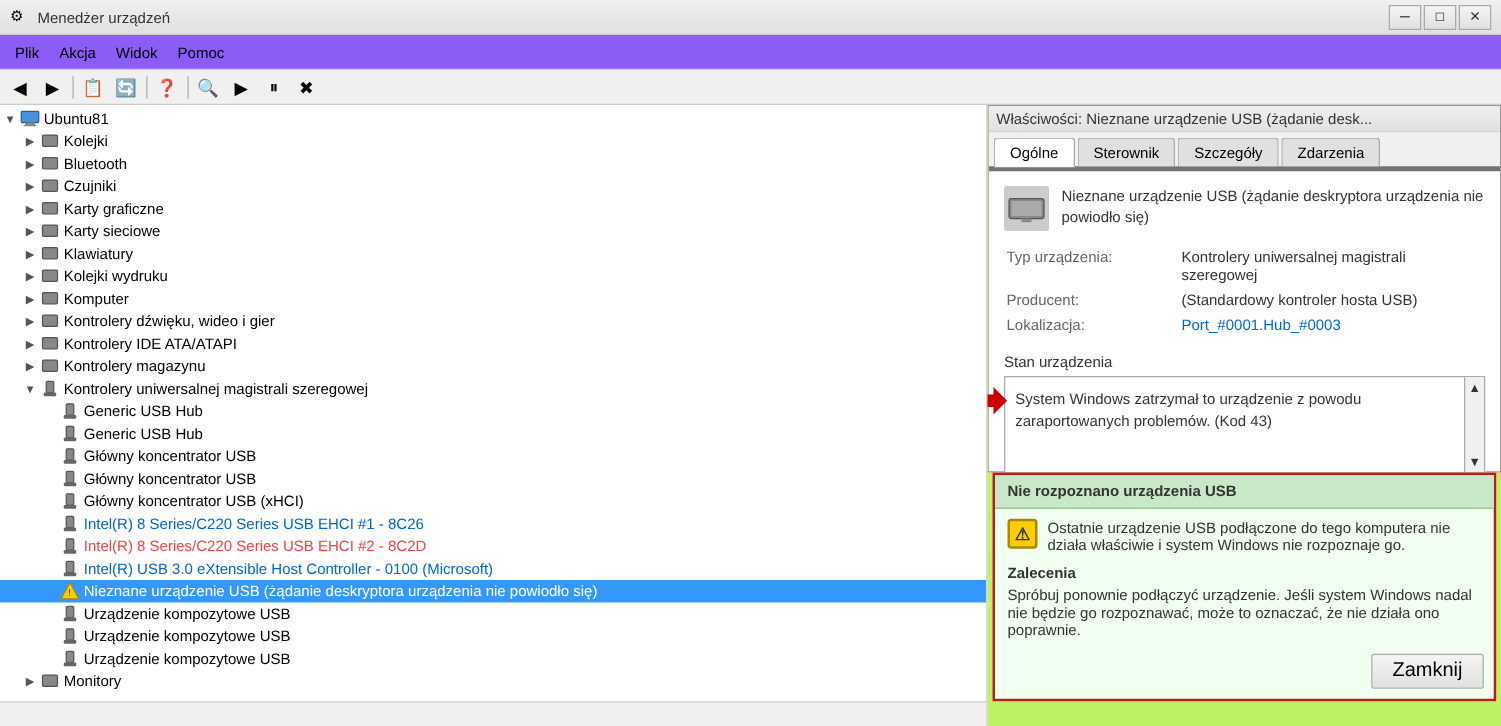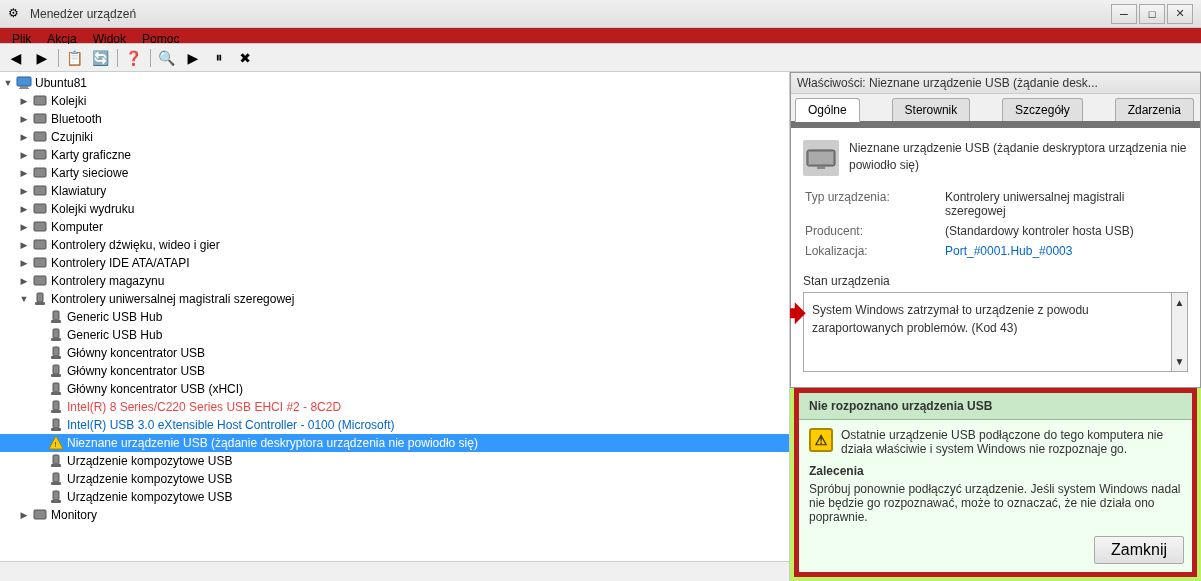--- a/index.html
+++ b/index.html
@@ -30,25 +30,26 @@
     .title-bar-controls { display: flex; gap: 2px; }
     .title-btn {
       width: 26px; height: 20px; border: 1px solid #aaa;
       background: linear-gradient(to bottom, #f5f5f5, #e0e0e0);
       cursor: pointer; font-size: 11px; display: flex; align-items: center; justify-content: center;
     }
     .title-btn.close { color: #333; }
 
     
     .menu-bar {
-      background: #b91c1c;
+      background: #8b5cf6;
       border-bottom: 1px solid #ccc;
       display: flex;
       padding: 2px 4px;
-      height: 16px;
+      height: 28px;
+      align-items: center;
     }
     .menu-item {
       padding: 2px 8px;
       cursor: pointer;
       font-size: 12px;
     }
 
     
     .toolbar {
       background: #f0f0f0;
@@ -169,23 +170,22 @@
       font-size: 12px;
       color: #333;
       display: flex;
       align-items: center;
       justify-content: space-between;
     }
 
     .tabs-bar {
       display: flex;
       background: #f0f0f0;
-      border-bottom: 7px solid #737373;
+      border-bottom: 4px solid #737373;
       padding: 4px 4px 0;
-      justify-content: space-between;
     }
     .tab {
       padding: 4px 12px;
       border: 1px solid #aaa;
       border-bottom: none;
       background: #e0e0e0;
       cursor: pointer;
       font-size: 12px;
       margin-right: 2px;
       border-radius: 3px 3px 0 0;
@@ -244,22 +244,22 @@
     }
     .status-scroll {
       position: absolute; right: 0; top: 0; bottom: 0; width: 16px;
       background: #f0f0f0; border-left: 1px solid #aaa;
       display: flex; flex-direction: column; align-items: center;
     }
 
     
     .usb-popup {
       background: #f0fff0;
-      border: 5px solid #b91c1c;
-      margin: 0 4px 4px 4px;
+      border: 2px solid #b91c1c;
+      margin: 0 4px 20px 4px;
     }
 
     .usb-popup-title {
       background: #c8e8c8;
       padding: 6px 10px;
       font-size: 12px;
       font-weight: bold;
       color: #333;
       border-bottom: 1px solid #90c090;
     }
@@ -539,20 +539,31 @@
         <div class="tree-item">
           <span class="tree-indent" style="width: 32px;"></span>
           <span class="tree-toggle"></span>
           <span class="tree-icon icon-usb-device">
             <svg width="16" height="16" viewBox="0 0 16 16">
               <rect x="5" y="2" width="6" height="9" rx="1" fill="#888" stroke="#555"></rect>
               <rect x="3" y="11" width="10" height="3" rx="1" fill="#666"></rect>
             </svg>
           </span>
           <span class="tree-label">Główny koncentrator USB (xHCI)</span>
+        </div>
+        <div class="tree-item">
+          <span class="tree-indent" style="width: 32px;"></span>
+          <span class="tree-toggle"></span>
+          <span class="tree-icon icon-usb-device">
+            <svg width="16" height="16" viewBox="0 0 16 16">
+              <rect x="5" y="2" width="6" height="9" rx="1" fill="#888" stroke="#555"></rect>
+              <rect x="3" y="11" width="10" height="3" rx="1" fill="#666"></rect>
+            </svg>
+          </span>
+          <span class="tree-label" style="color: rgb(0, 102, 204);">Intel(R) 8 Series/C220 Series USB EHCI #1 - 8C26</span>
         </div>
         <div class="tree-item">
           <span class="tree-indent" style="width: 32px;"></span>
           <span class="tree-toggle"></span>
           <span class="tree-icon icon-usb-device">
             <svg width="16" height="16" viewBox="0 0 16 16">
               <rect x="5" y="2" width="6" height="9" rx="1" fill="#888" stroke="#555"></rect>
               <rect x="3" y="11" width="10" height="3" rx="1" fill="#666"></rect>
             </svg>
           </span>

